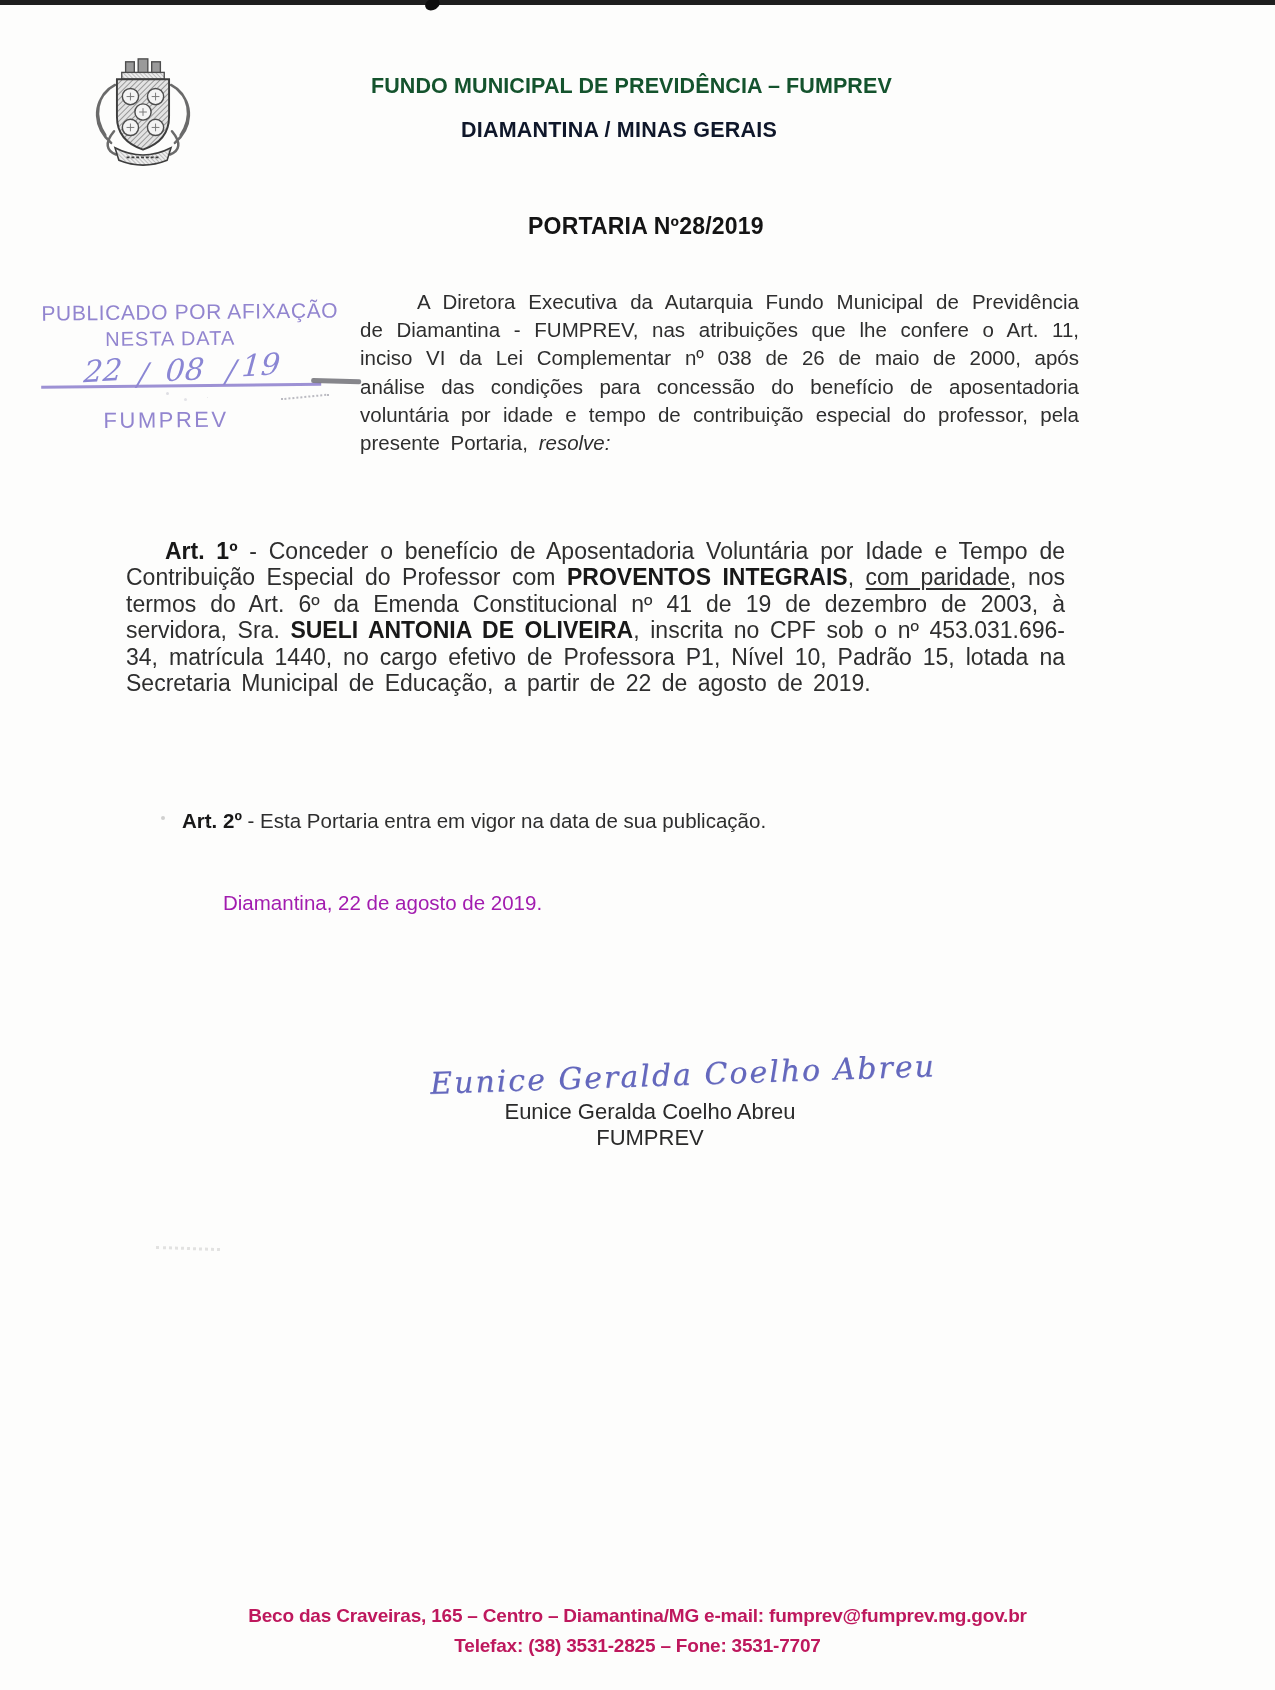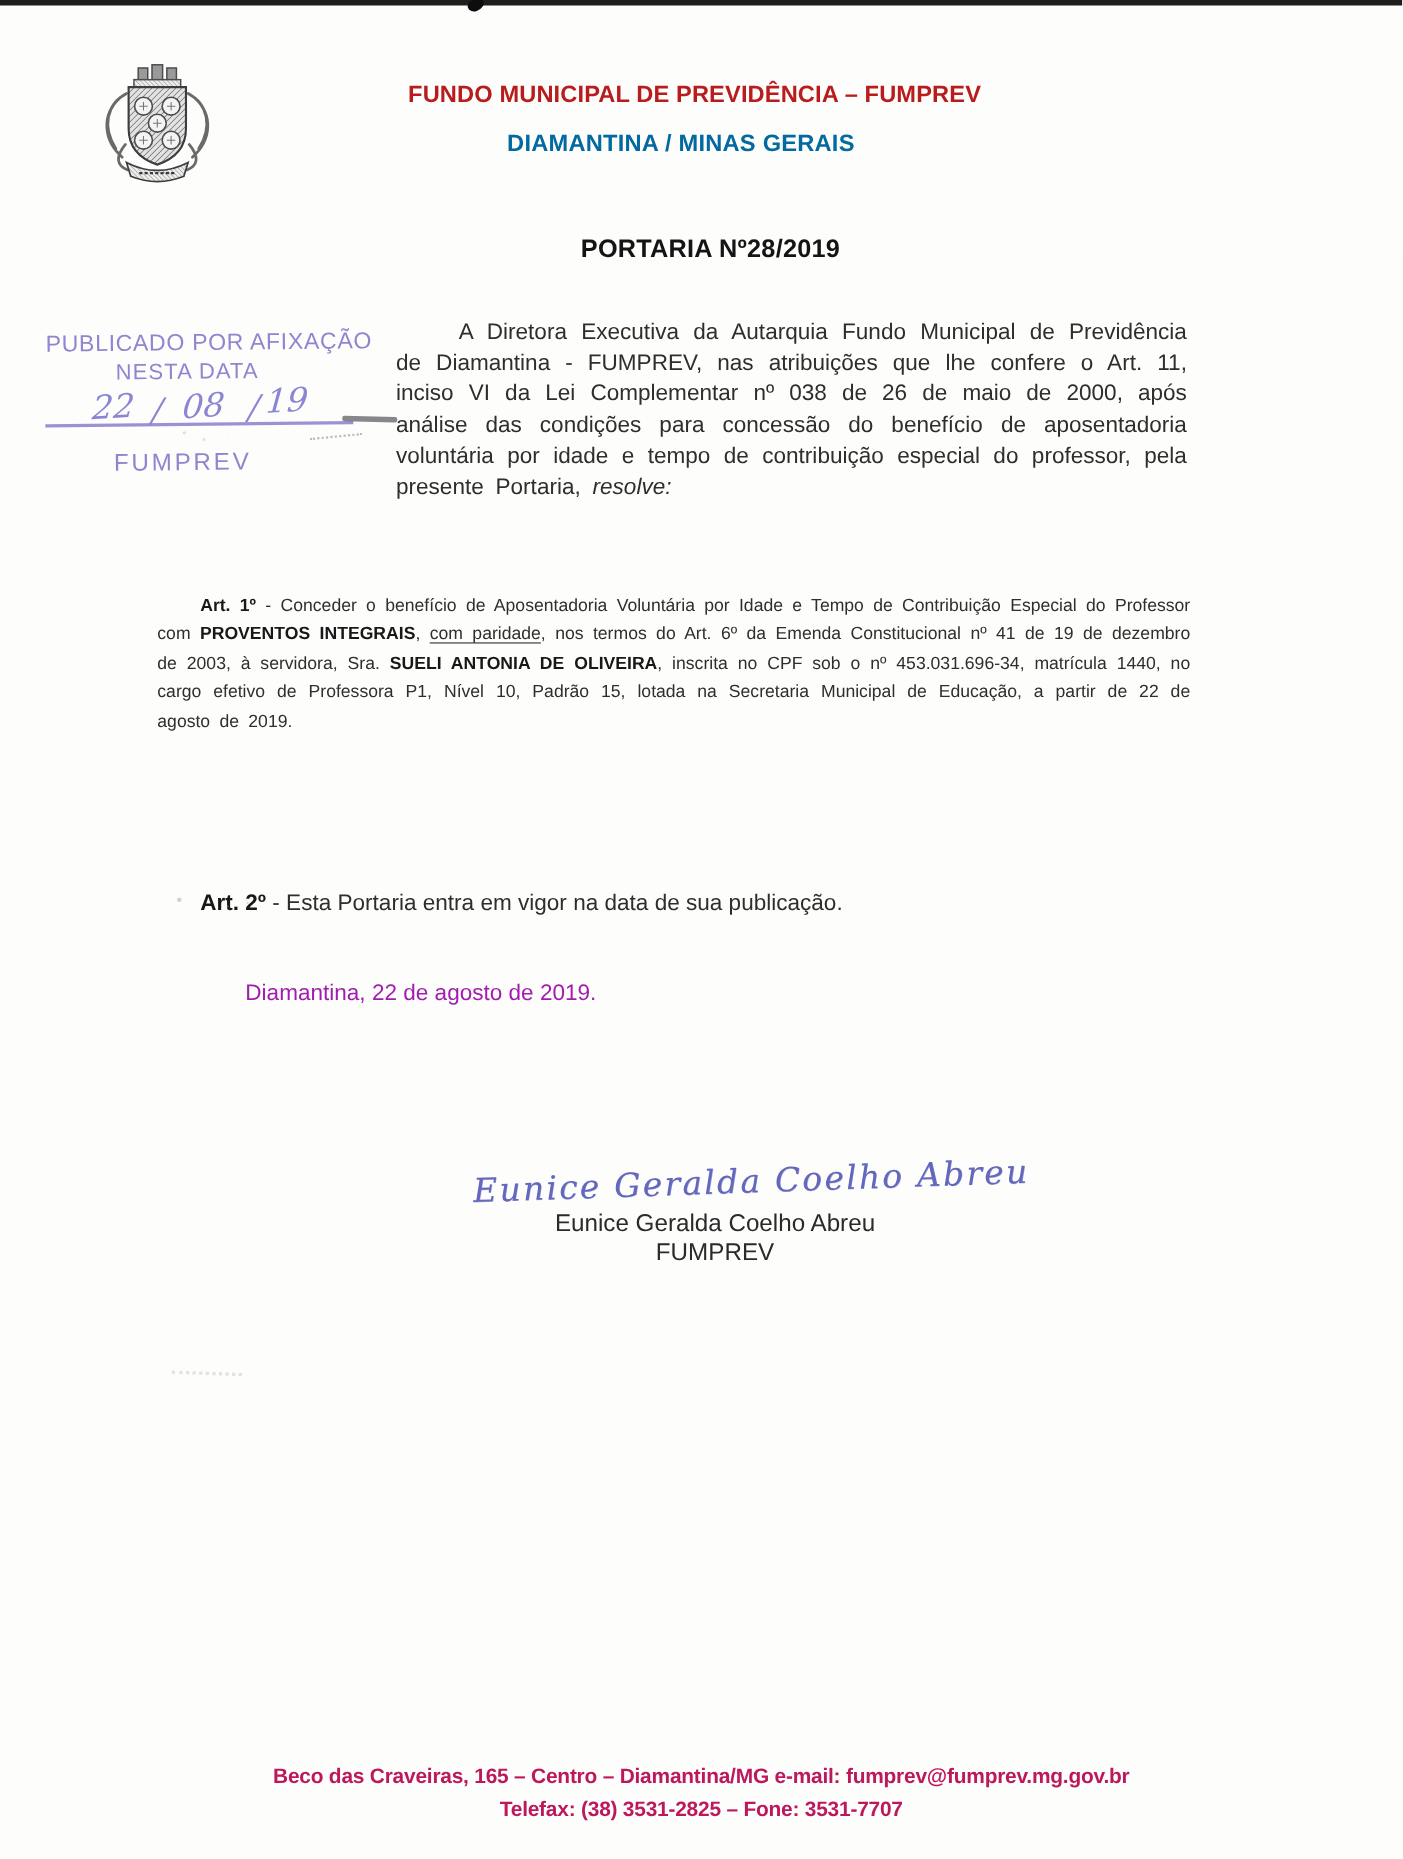--- a/index.html
+++ b/index.html
@@ -12,22 +12,22 @@
     color:#2b2b2b;
     overflow:hidden;
   }
 
   
   .scan-top-line { position:absolute; top:0; left:0; width:1275px; height:5px; background:#1e1e1e; }
   .scan-top-line .blob { position:absolute; left:425px; top:-1px; width:15px; height:11px; background:#0d0d0d; border-radius:50% 40% 55% 45%; transform:rotate(-18deg); }
 
   
   .coat { position:absolute; left:84px; top:56px; width:118px; height:112px; }
-  .org-name { position:absolute; left:371px; top:74px; font-size:21.5px; font-weight:700; color:#b91c1c; white-space:nowrap; letter-spacing:0.1px; }
-  .org-loc  { position:absolute; left:461px; top:118px; font-size:21.5px; font-weight:700; color:#0369a1; white-space:nowrap; letter-spacing:0.2px; }
+  .org-name { position:absolute; left:371px; top:74px; font-size:21.5px; font-weight:700; color:#14532d; white-space:nowrap; letter-spacing:0.1px; }
+  .org-loc  { position:absolute; left:461px; top:118px; font-size:21.5px; font-weight:700; color:#0f172a; white-space:nowrap; letter-spacing:0.2px; }
 
   .doc-title { position:absolute; left:528px; top:213px; font-size:23px; font-weight:700; color:#141414; white-space:nowrap; letter-spacing:0.2px; }
 
   
   .stamp { position:absolute; left:38px; top:300px; width:325px; color:#9285cf; transform:rotate(-0.6deg); }
   .stamp .s1 { font-size:21px; font-weight:400; letter-spacing:0.6px; white-space:nowrap; text-align:left; padding-left:4px; }
   .stamp .s2 { font-size:20px; letter-spacing:1px; margin-top:3px; text-align:center; padding-right:60px; }
   .stamp .date-row { position:relative; height:44px; font-family:"DejaVu Serif", serif; font-style:italic; font-size:30px; color:#8a86d4; }
   .stamp .date-row span { position:absolute; transform:skewX(-8deg) rotate(-3deg); }
   .stamp .d-day   { left:46px; top:2px; }
@@ -40,22 +40,22 @@
   .stamp .s3 { font-size:22px; letter-spacing:2.5px; margin-top:13px; text-align:center; padding-right:70px; }
   .stamp .after-squiggle { position:absolute; left:243px; top:97px; width:48px; border-bottom:2px dotted #8f8f9a; opacity:.6; transform:rotate(-5deg); }
 
   
   .preamble {
     position:absolute; left:360px; top:288px; width:719px;
     font-size:20.5px; line-height:28.2px; text-align:justify; text-align-last:left;
     text-indent:57px; word-spacing:5px; color:#2e2e2e;
   }
   .article-1 {
-    position:absolute; left:143px; top:538px; width:939px;
-    font-size:16px; line-height:26.4px; text-align:justify; text-align-last:left;
+    position:absolute; left:126px; top:538px; width:939px;
+    font-size:23px; line-height:26.4px; text-align:justify; text-align-last:left;
     text-indent:39px; word-spacing:4px; color:#2e2e2e;
   }
   .article-2 { position:absolute; left:182px; top:809px; font-size:20.5px; white-space:nowrap; color:#2e2e2e; }
   .dateline  { position:absolute; left:223px; top:891px; font-size:20.5px; white-space:nowrap; color:#a21caf; }
 
   
   .sig-hand {
     position:absolute; left:430px; top:1057px;
     font-family:"DejaVu Serif", serif; font-style:italic;
     font-size:30px; letter-spacing:2px; white-space:nowrap;

